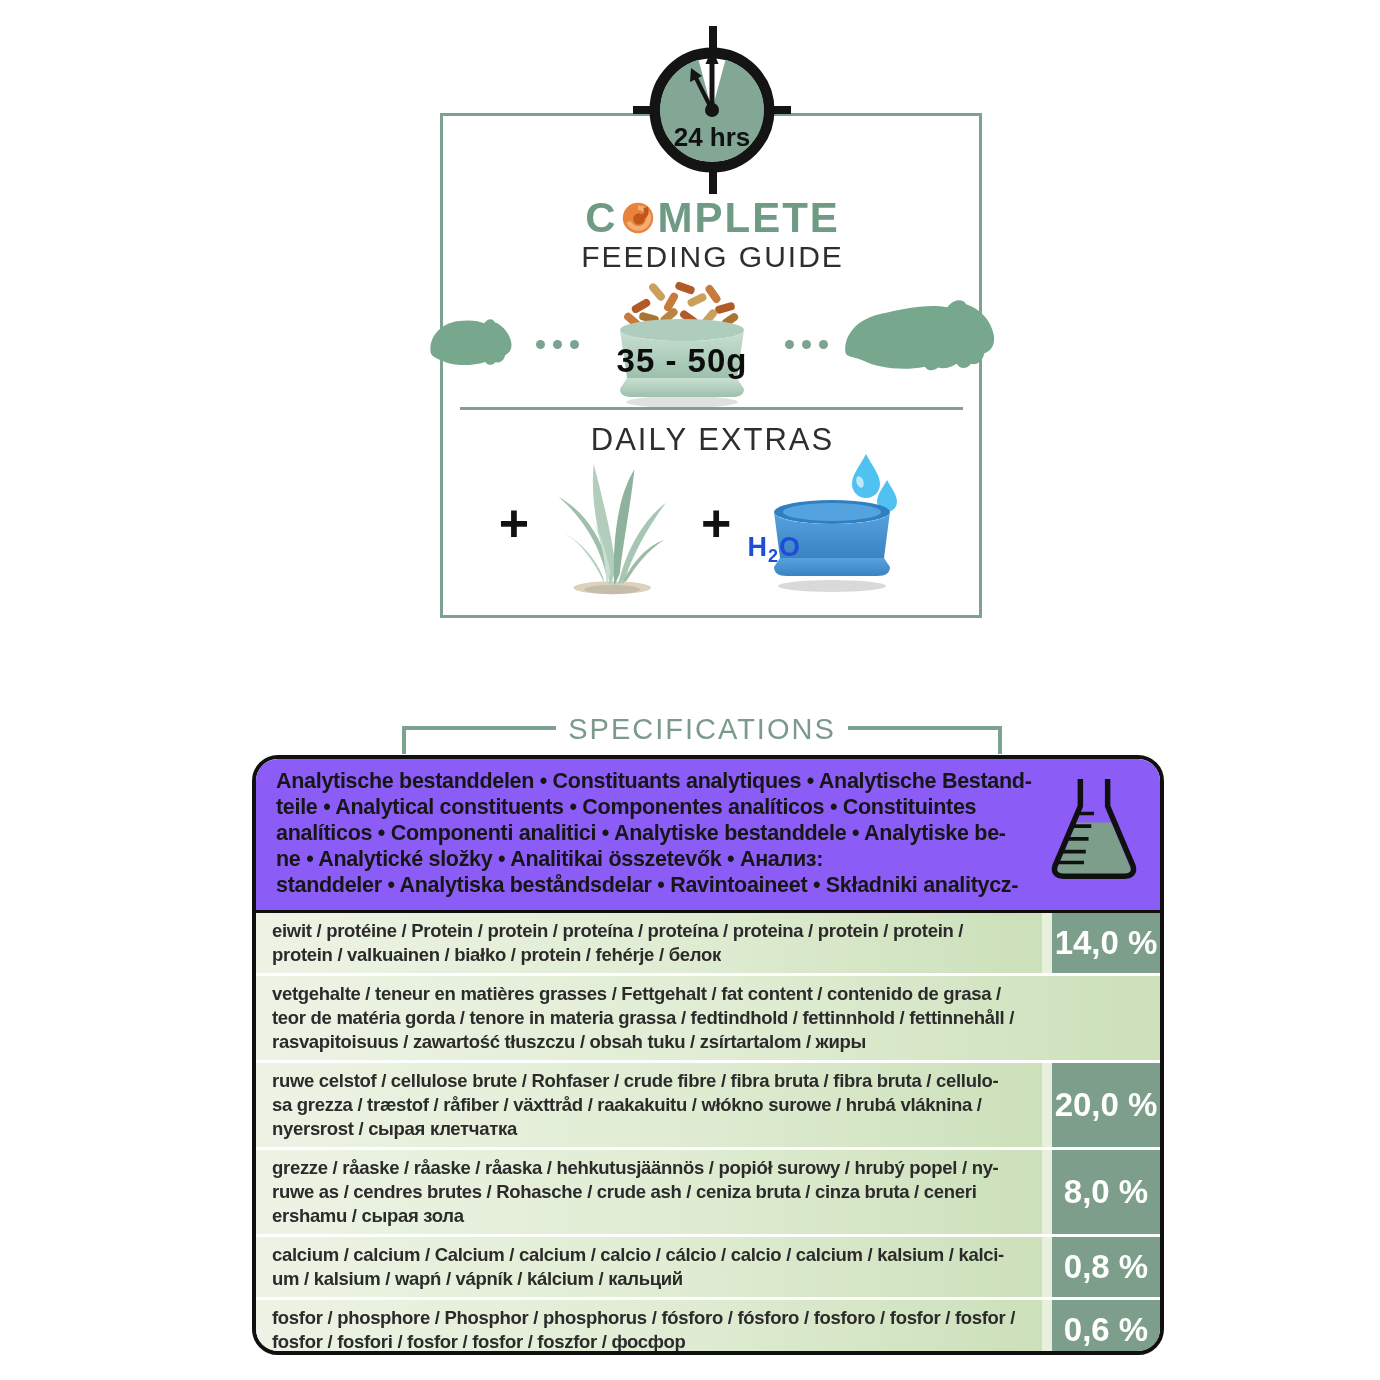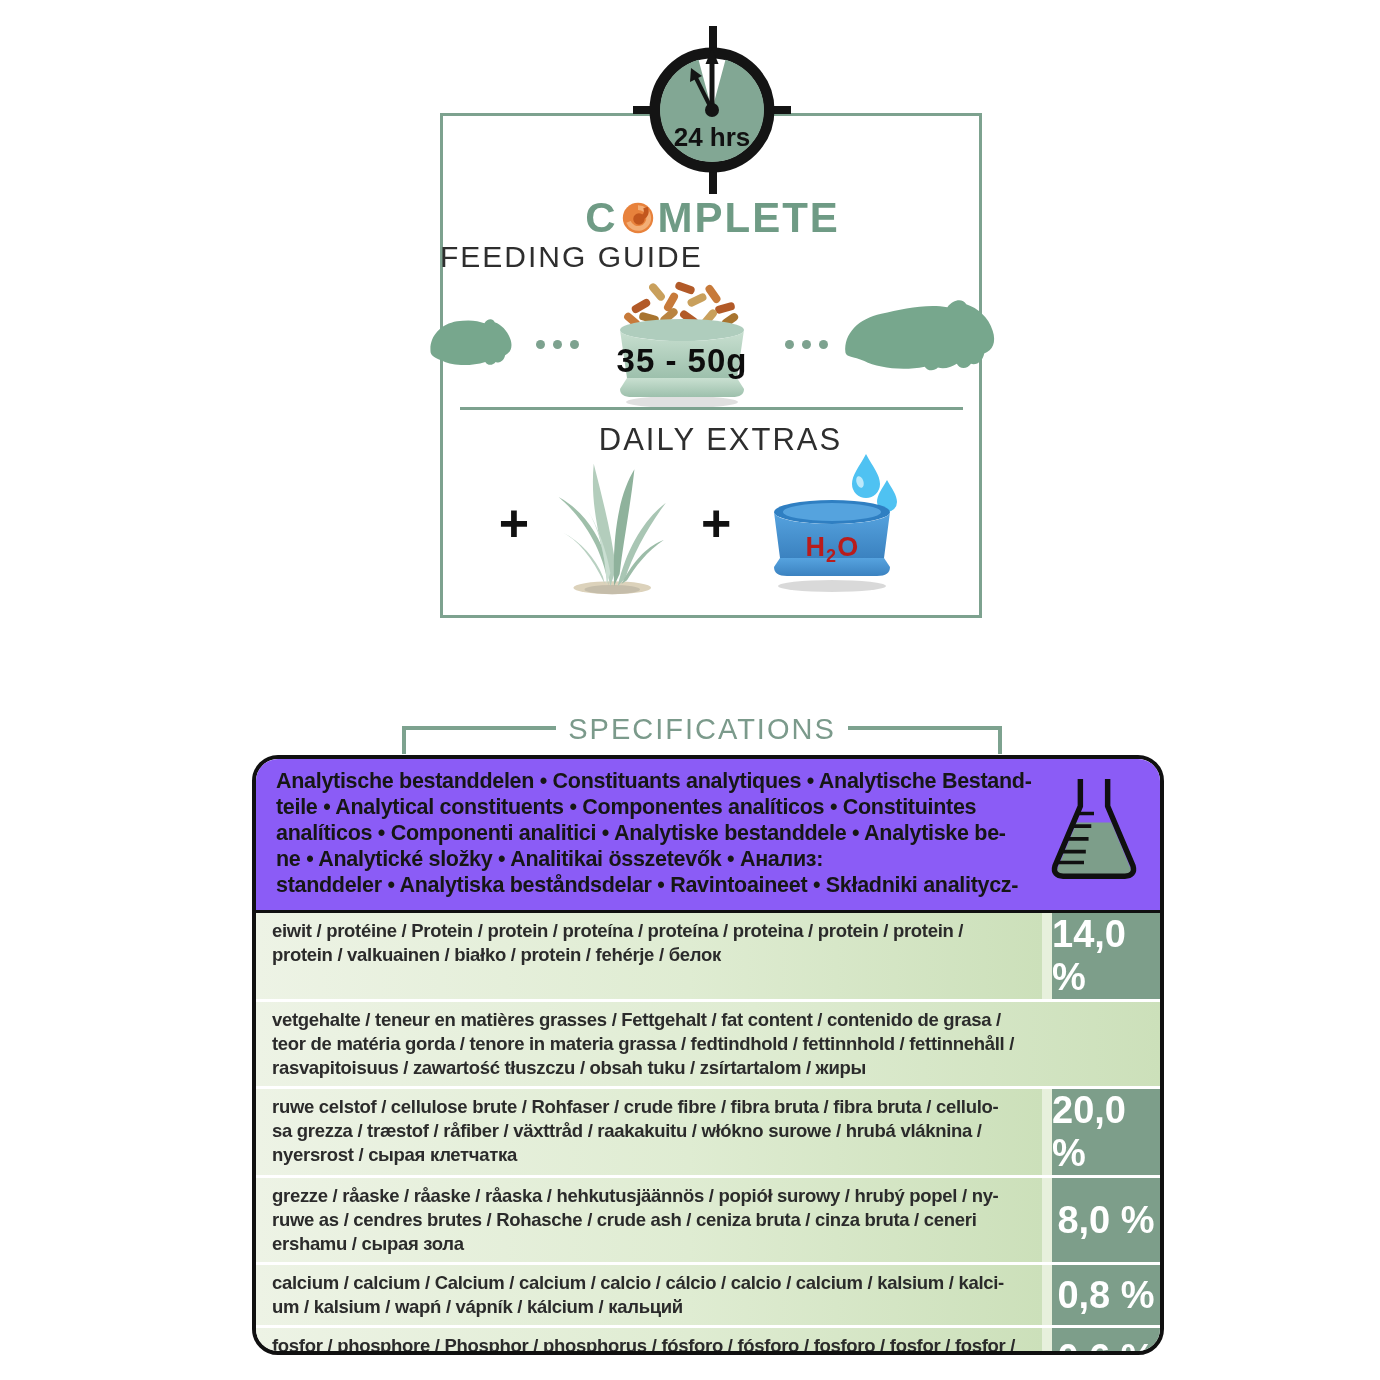--- a/index.html
+++ b/index.html
@@ -17,48 +17,48 @@
     position:absolute;left:0;top:96px;width:158px;text-align:center;
     font-size:26px;font-weight:bold;color:#111;letter-spacing:0px;
   }
   .complete{
     position:absolute;left:440px;top:194px;width:545px;
     display:flex;justify-content:center;align-items:center;
     font-size:42px;font-weight:bold;color:#6F9B85;letter-spacing:2px;
   }
   .complete .o-ico{margin:0 1px;}
   .sub-title{
-    position:absolute;left:440px;top:240px;width:545px;
+    position:absolute;left:440px;top:240px;width:545px;text-align:center;
     font-size:30px;font-weight:400;color:#2E2E2E;letter-spacing:2px;
   }
   .feed-row{
     position:absolute;left:448px;top:280px;width:528px;height:128px;
     display:flex;align-items:center;justify-content:center;gap:8px;
   }
   .dots{display:flex;gap:8px;align-items:center;}
   .dots i{width:9px;height:9px;border-radius:50%;background:#7DA28F;display:block;}
   .bowl-wrap{position:relative;width:190px;height:128px;flex:0 0 auto;}
   .bowl-label{
     position:absolute;left:0;top:62px;width:190px;text-align:center;
     font-size:33px;font-weight:bold;color:#0d0d0d;letter-spacing:1px;
   }
   .divider{position:absolute;left:460px;top:407px;width:503px;height:3px;background:#7DA28F;}
   .extras-title{
     position:absolute;left:440px;top:422px;width:545px;text-align:center;
-    font-size:31px;font-weight:400;color:#2E2E2E;letter-spacing:2px;padding-left:8px;
+    font-size:31px;font-weight:400;color:#2E2E2E;letter-spacing:2px;
   }
   .extras-row{
     position:absolute;left:448px;top:448px;width:528px;height:150px;
     display:flex;align-items:center;justify-content:center;gap:16px;
   }
   .plus{font-size:52px;font-weight:bold;color:#111;line-height:1;}
   .water-wrap{position:relative;width:178px;height:142px;flex:0 0 auto;}
   .water-label{
-    position:absolute;left:0;top:80px;width:170px;text-align:center;
-    font-size:27px;font-weight:bold;color:#b91c1c;letter-spacing:1px;
+    position:absolute;left:0;top:80px;width:170px;text-align:left;
+    font-size:27px;font-weight:bold;color:#1d4ed8;letter-spacing:1px;
   }
   .water-label sub{font-size:18px;}
   
   .spec-heading{
     position:absolute;left:0;top:712px;width:1380px;
     display:flex;justify-content:center;align-items:flex-start;margin-left:12px;
   }
   .spec-heading .txt{
     font-size:29px;color:#7B9A8B;letter-spacing:2px;padding:0 12px;line-height:1;
     margin-top:3px;
@@ -91,21 +91,21 @@
     flex:1 1 auto;padding:6px 6px 6px 16px;
     background:linear-gradient(90deg,#EDF3E5 0%,#DFECD2 55%,#CCE0BA 100%);
     font-weight:bold;
   }
   .row .lbl div{
     font-size:18.5px;line-height:24px;color:#2B2B2B;letter-spacing:-0.3px;white-space:nowrap;
   }
   .row .val{
     flex:0 0 108px;background:#7D9E8A;border-left:10px solid #E7F0DC;
     display:flex;align-items:center;justify-content:center;
-    color:#ffffff;font-size:38px;font-weight:bold;letter-spacing:0;
+    color:#ffffff;font-size:33px;font-weight:bold;letter-spacing:0;
   }
   svg{display:block;}
 </style>
 </head>
 <body>
 
 <div class="feed-box"></div>
 
 <div class="clock-wrap">
   <svg width="158" height="168" viewBox="0 0 158 168">

